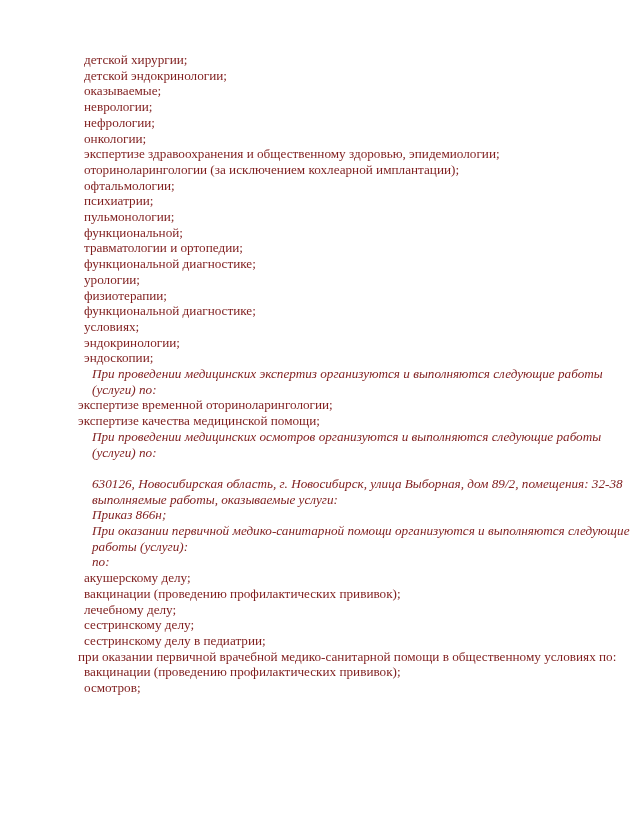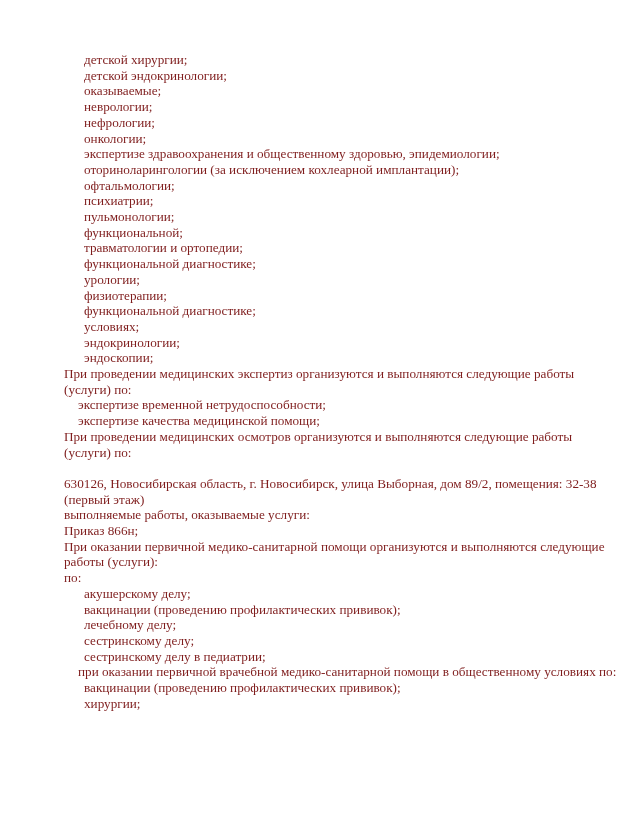--- a/index.html
+++ b/index.html
@@ -3,21 +3,21 @@
 <meta charset="utf-8">
 <style>
   html, body { margin: 0; padding: 0; background: #ffffff; }
   body { width: 636px; height: 831px; overflow: hidden; position: relative; }
   .page {
     position: absolute; left: 0; top: 52px; width: 636px;
     font-family: "Liberation Serif", serif; font-size: 13.2px; line-height: 15.7px;
     color: #7f1d1d;
   }
   .line { white-space: nowrap; }
-  .l0 { padding-left: 64px; }
+  .l0 { padding-left: 92px; font-style: italic; }
   .l1 { padding-left: 78px; }
   .l2 { padding-left: 84px; }
   .gap { height: 15.7px; }
 </style>
 </head>
 <body>
 
 <div class="page">
   <div>
     <div class="line l2">детской хирургии;</div>
@@ -38,41 +38,40 @@
     <div class="line l2">физиотерапии;</div>
     <div class="line l2">функциональной диагностике;</div>
     <div class="line l2">условиях;</div>
     <div class="line l2">эндокринологии;</div>
     <div class="line l2">эндоскопии;</div>
   </div>
 
   <div>
     <div class="line l0">При проведении медицинских экспертиз организуются и выполняются следующие работы</div>
     <div class="line l0">(услуги) по:</div>
-    <div class="line l1">экспертизе временной нетрудоспособности;</div>
+    <div class="line l1">экспертизе временной оториноларингологии;</div>
     <div class="line l1">экспертизе качества медицинской помощи;</div>
   </div>
 
   <div>
     <div class="line l0">При проведении медицинских осмотров организуются и выполняются следующие работы</div>
     <div class="line l0">(услуги) по:</div>
   </div>
 
   <div class="gap"></div>
 
   <div>
     <div class="line l0">630126, Новосибирская область, г. Новосибирск, улица Выборная, дом 89/2, помещения: 32-38</div>
-    <div class="line l0">(первый этаж)</div>
     <div class="line l0">выполняемые работы, оказываемые услуги:</div>
     <div class="line l0">Приказ 866н;</div>
     <div class="line l0">При оказании первичной медико-санитарной помощи организуются и выполняются следующие</div>
     <div class="line l0">работы (услуги):</div>
     <div class="line l0">по:</div>
     <div class="line l2">акушерскому делу;</div>
     <div class="line l2">вакцинации (проведению профилактических прививок);</div>
     <div class="line l2">лечебному делу;</div>
     <div class="line l2">сестринскому делу;</div>
     <div class="line l2">сестринскому делу в педиатрии;</div>
     <div class="line l1">при оказании первичной врачебной медико-санитарной помощи в общественному условиях по:</div>
     <div class="line l2">вакцинации (проведению профилактических прививок);</div>
-    <div class="line l2">хирургии;</div>
+    <div class="line l2">осмотров;</div>
   </div>
 </div>
 
 </body></html>

